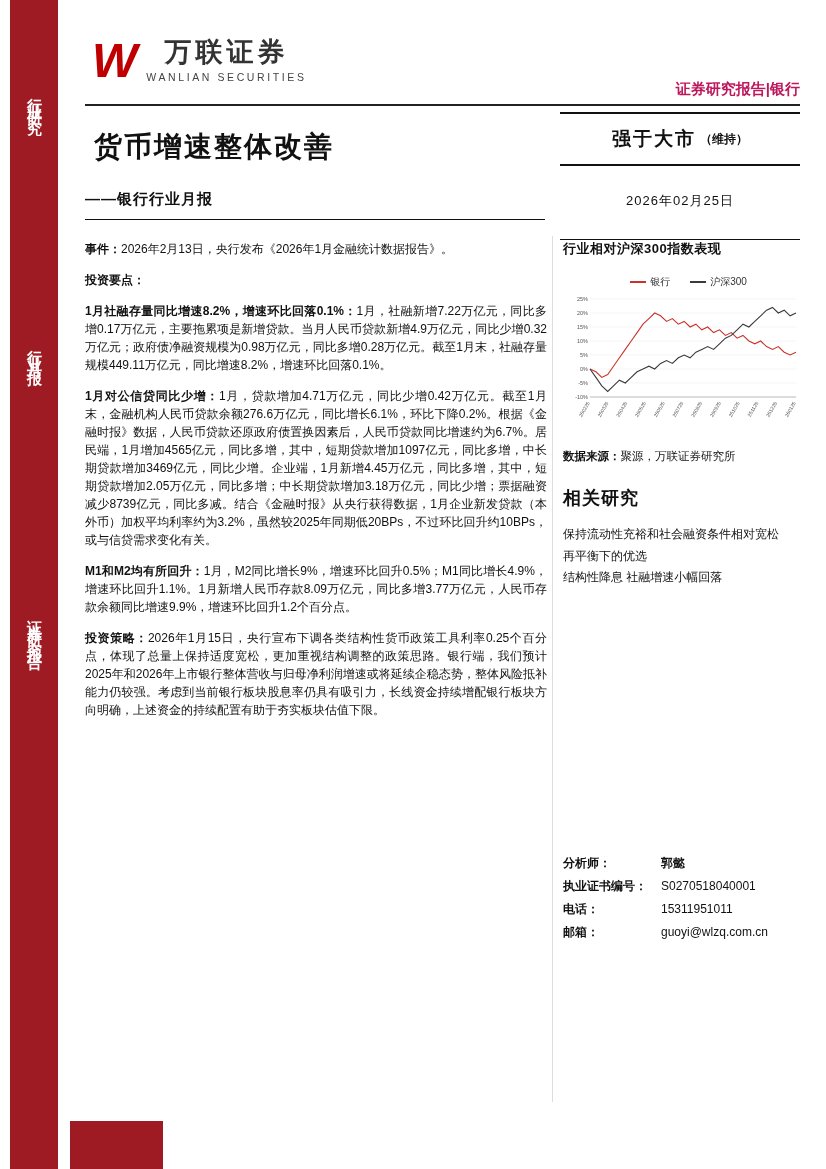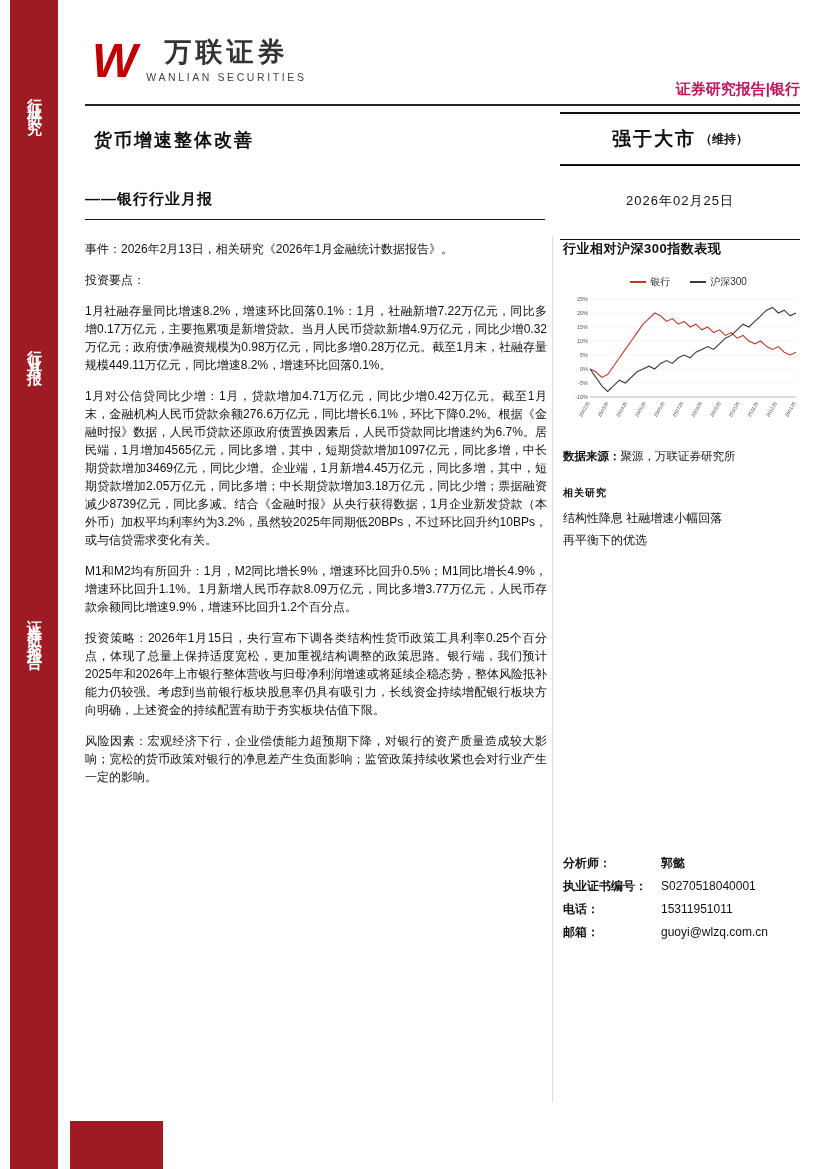--- a/index.html
+++ b/index.html
@@ -20,21 +20,21 @@
   .footer-block { position:absolute; left:70px; top:1121px; width:93px; height:48px; background:#9e1b23; }
 
   
   .logo { position:absolute; left:92px; top:38px; display:flex; align-items:flex-start; }
   .logo-w { font-size:48px; font-weight:800; font-style:italic; color:#c00000; line-height:0.95; margin-right:9px; }
   .logo-cn { font-size:27px; font-weight:700; color:#333; letter-spacing:4px; line-height:1.1;text-align:center; }
   .logo-en { font-size:10.5px; color:#444; letter-spacing:2.6px; margin-top:3px; }
   .report-tag { position:absolute; right:26px; top:80px; color:#be185d; font-weight:700; font-size:15px; }
   .header-rule { position:absolute; left:85px; right:26px; top:104px; border-bottom:2px solid #222; }
 
-  .title { position:absolute; left:94px; top:128px; font-size:18px; font-weight:700; letter-spacing:2px;text-align:right; }
+  .title { position:absolute; left:94px; top:128px; font-size:28px; font-weight:700; letter-spacing:2px;text-align:right; }
 
   .rating-box {
     position:absolute; left:560px; top:112px; width:240px; height:54px;
     border-top:2px solid #111; border-bottom:2px solid #111;
     display:flex; align-items:center; justify-content:center; gap:4px;
   }
   .rating { font-size:19px; font-weight:700; letter-spacing:2px; }
   .rating-suffix { font-size:12px; font-weight:600; }
 
   .subtitle-row {
@@ -45,32 +45,32 @@
   .date-row {
     position:absolute; left:560px; width:240px; top:192px; text-align:center;
     font-size:13px; letter-spacing:1px; padding-bottom:29px; border-bottom:1.5px solid #111;
   }
 
   .col-divider { position:absolute; left:552px; top:236px; width:1px; height:866px; background:#ddd; }
 
   
   .left-col { position:absolute; left:85px; top:240px; width:462px; font-size:12px; line-height:1.5; }
   .left-col p { margin:0 0 13px 0; text-align:justify; }
-  .lead { font-weight:400; }
+  .lead { font-weight:700; }
 
   
   .right-col { position:absolute; left:563px; top:240px; width:237px; font-size:12px; }
   .chart-title { font-weight:700; font-size:13px; margin-bottom:17px; letter-spacing:0.5px; }
   .legend { display:flex; gap:20px; justify-content:center; font-size:10px; color:#333; margin:2px 0 4px 14px; }
   .legend-item { display:flex; align-items:center; }
   .swatch { display:inline-block; width:16px; height:2px; margin-right:4px; }
   .chart-wrap svg { display:block; }
   .source { font-size:11.5px; margin-top:4px; }
   .source b { font-weight:700; }
-  .related-h { font-weight:700; font-size:10px; margin-top:22px; margin-bottom:8px; letter-spacing:1px; }
+  .related-h { font-weight:700; font-size:18px; margin-top:22px; margin-bottom:14px; letter-spacing:1px; }
   .related-item { line-height:1.8; cursor:pointer; }
 
   .analyst { position:absolute; left:563px; top:852px; width:240px; font-size:12px; }
   .analyst .row { display:grid; grid-template-columns:98px 1fr; line-height:23px; }
   .analyst .label { font-weight:700; }
   .analyst .row:first-child .value { font-weight:700; }
 </style>
 </head>
 <body>
 
@@ -98,37 +98,34 @@
   <span class="rating-suffix">（维持）</span>
 </div>
 
 <div class="subtitle-row">——银行行业月报</div>
 <div class="date-row">2026年02月25日</div>
 
 <div class="col-divider"></div>
 
 <div class="left-col">
   <p>
-    <span class="lead">事件：</span><span>2026年2月13日，相关研究《2026年1月金融统计数据报告》。</span>
+    <span class="lead">事件：</span><span>2026年2月13日，央行发布《2026年1月金融统计数据报告》。</span>
   </p>
   <p class="lead">投资要点：</p>
   <p>
     <span class="lead">1月社融存量同比增速8.2%，增速环比回落0.1%：</span><span>1月，社融新增7.22万亿元，同比多增0.17万亿元，主要拖累项是新增贷款。当月人民币贷款新增4.9万亿元，同比少增0.32万亿元；政府债净融资规模为0.98万亿元，同比多增0.28万亿元。截至1月末，社融存量规模449.11万亿元，同比增速8.2%，增速环比回落0.1%。</span>
   </p>
   <p>
     <span class="lead">1月对公信贷同比少增：</span><span>1月，贷款增加4.71万亿元，同比少增0.42万亿元。截至1月末，金融机构人民币贷款余额276.6万亿元，同比增长6.1%，环比下降0.2%。根据《金融时报》数据，人民币贷款还原政府债置换因素后，人民币贷款同比增速约为6.7%。居民端，1月增加4565亿元，同比多增，其中，短期贷款增加1097亿元，同比多增，中长期贷款增加3469亿元，同比少增。企业端，1月新增4.45万亿元，同比多增，其中，短期贷款增加2.05万亿元，同比多增；中长期贷款增加3.18万亿元，同比少增；票据融资减少8739亿元，同比多减。结合《金融时报》从央行获得数据，1月企业新发贷款（本外币）加权平均利率约为3.2%，虽然较2025年同期低20BPs，不过环比回升约10BPs，或与信贷需求变化有关。</span>
   </p>
   <p>
     <span class="lead">M1和M2均有所回升：</span><span>1月，M2同比增长9%，增速环比回升0.5%；M1同比增长4.9%，增速环比回升1.1%。1月新增人民币存款8.09万亿元，同比多增3.77万亿元，人民币存款余额同比增速9.9%，增速环比回升1.2个百分点。</span>
   </p>
   <p>
     <span class="lead">投资策略：</span><span>2026年1月15日，央行宣布下调各类结构性货币政策工具利率0.25个百分点，体现了总量上保持适度宽松，更加重视结构调整的政策思路。银行端，我们预计2025年和2026年上市银行整体营收与归母净利润增速或将延续企稳态势，整体风险抵补能力仍较强。考虑到当前银行板块股息率仍具有吸引力，长线资金持续增配银行板块方向明确，上述资金的持续配置有助于夯实板块估值下限。</span>
-  </p>
-  <p>
-    <span class="lead">风险因素：</span><span>宏观经济下行，企业偿债能力超预期下降，对银行的资产质量造成较大影响；宽松的货币政策对银行的净息差产生负面影响；监管政策持续收紧也会对行业产生一定的影响。</span>
   </p>
 </div>
 
 <div class="right-col">
   <div class="chart-title">行业相对沪深300指数表现</div>
 
   <div class="chart-wrap">
     <div class="legend">
       <span class="legend-item">
         <i class="swatch" style="background: rgb(200, 52, 42);"></i>
@@ -172,22 +169,23 @@
         <polyline points="27.0,76.0 32.9,78.8 38.8,84.4 44.7,81.6 50.5,73.2 56.4,64.8 62.3,56.4 68.2,48.0 74.1,39.6 80.0,31.2 85.9,25.6 91.7,20.0 97.6,22.8 103.5,28.4 109.4,25.6 115.3,31.2 121.2,28.4 127.1,34.0 132.9,31.2 138.8,36.8 144.7,34.0 150.6,39.6 156.5,36.8 162.4,42.4 168.3,39.6 174.1,45.2 180.0,42.4 185.9,48.0 191.8,50.8 197.7,48.0 203.6,53.6 209.5,56.4 215.3,53.6 221.2,59.2 227.1,62.0 233.0,59.2" fill="none" stroke="#c8342a" stroke-width="1.1"></polyline>
         <polyline points="27.0,76.0 32.9,84.4 38.8,92.8 44.7,98.4 50.5,92.8 56.4,87.2 62.3,90.0 68.2,84.4 74.1,78.8 80.0,76.0 85.9,73.2 91.7,76.0 97.6,70.4 103.5,67.6 109.4,70.4 115.3,64.8 121.2,62.0 127.1,64.8 132.9,59.2 138.8,56.4 144.7,53.6 150.6,56.4 156.5,50.8 162.4,45.2 168.3,42.4 174.1,36.8 180.0,31.2 185.9,34.0 191.8,28.4 197.7,22.8 203.6,17.2 209.5,14.4 215.3,20.0 221.2,17.2 227.1,22.8 233.0,20.0" fill="none" stroke="#3a3a3a" stroke-width="1.1"></polyline>
       </svg>
   </div>
 
   <div class="source">
     <b>数据来源：</b><span>聚源，万联证券研究所</span>
   </div>
 
   <div class="related-h">相关研究</div>
+  <div class="related-item">保持流动性充裕和社会融资条件相对宽松</div>
+  <div class="related-item">再平衡下的优选</div>
   <div class="related-item">结构性降息 社融增速小幅回落</div>
-  <div class="related-item">再平衡下的优选</div>
 </div>
 
 <div class="analyst">
   <div class="row">
     <span class="label">分析师：</span>
     <span class="value">郭懿</span>
   </div>
   <div class="row">
     <span class="label">执业证书编号：</span>
     <span class="value">S0270518040001</span>

